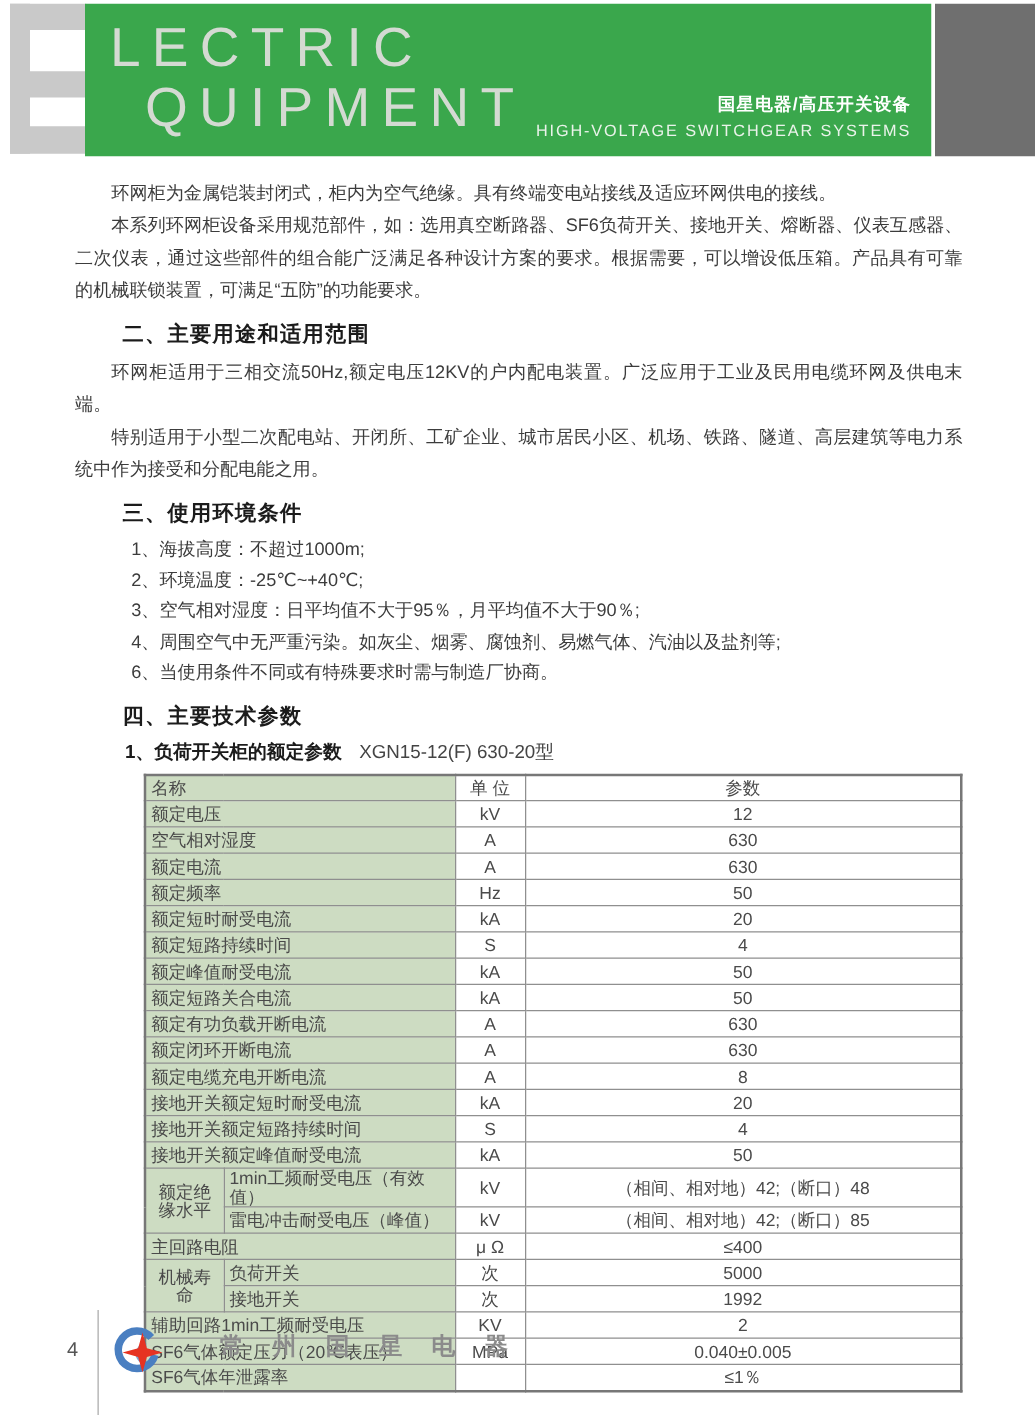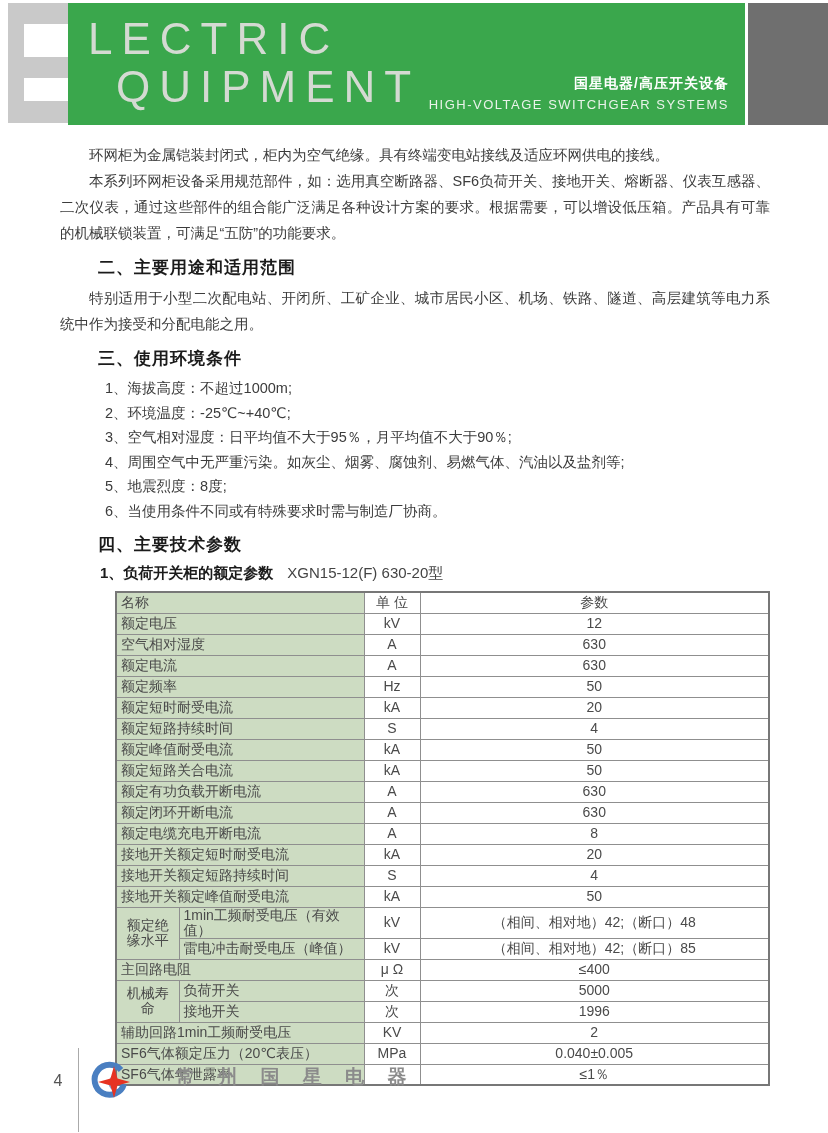--- a/index.html
+++ b/index.html
@@ -86,29 +86,29 @@
       <div class="brand brand-en">HIGH-VOLTAGE SWITCHGEAR SYSTEMS</div>
     </div>
     <div class="gray-block"></div>
   </div>
 
   <div class="content">
     <p class="para">环网柜为金属铠装封闭式，柜内为空气绝缘。具有终端变电站接线及适应环网供电的接线。</p>
     <p class="para">本系列环网柜设备采用规范部件，如：选用真空断路器、SF6负荷开关、接地开关、熔断器、仪表互感器、二次仪表，通过这些部件的组合能广泛满足各种设计方案的要求。根据需要，可以增设低压箱。产品具有可靠的机械联锁装置，可满足“五防”的功能要求。</p>
 
     <div class="sec-title">二、主要用途和适用范围</div>
+    <p class="para">环网柜适用于三相交流50Hz,额定电压12KV的户内配电装置。广泛应用于工业及民用电缆环网及供电末端。</p>
     <p class="para">特别适用于小型二次配电站、开闭所、工矿企业、城市居民小区、机场、铁路、隧道、高层建筑等电力系统中作为接受和分配电能之用。</p>
 
     <div class="sec-title">三、使用环境条件</div>
     <div id="env-list">
         <div class="env-item">1、海拔高度：不超过1000m;</div>
         <div class="env-item">2、环境温度：-25℃~+40℃;</div>
         <div class="env-item">3、空气相对湿度：日平均值不大于95％，月平均值不大于90％;</div>
         <div class="env-item">4、周围空气中无严重污染。如灰尘、烟雾、腐蚀剂、易燃气体、汽油以及盐剂等;</div>
-        <div class="env-item">5、地震烈度：8度;</div>
         <div class="env-item">6、当使用条件不同或有特殊要求时需与制造厂协商。</div>
       </div>
 
     <div class="sec-title">四、主要技术参数</div>
     <div class="tbl-subtitle">
       <span class="sub-b">1、负荷开关柜的额定参数</span><span class="sub-m">XGN15-12(F) 630-20型</span>
     </div>
 
     <table class="params">
       <colgroup>
@@ -212,21 +212,21 @@
           </tr>
           <tr>
             <td class="groupcell" rowspan="2">机械寿命</td>
             <td class="subcell">负荷开关</td>
             <td class="unitcell">次</td>
             <td class="valuecell">5000</td>
           </tr>
           <tr>
             <td class="subcell">接地开关</td>
             <td class="unitcell">次</td>
-            <td class="valuecell">1996</td>
+            <td class="valuecell">1992</td>
           </tr>
           <tr>
             <td class="namecell" colspan="2">辅助回路1min工频耐受电压</td>
             <td class="unitcell">KV</td>
             <td class="valuecell">2</td>
           </tr>
           <tr>
             <td class="namecell" colspan="2">SF6气体额定压力（20℃表压）</td>
             <td class="unitcell">MPa</td>
             <td class="valuecell">0.040±0.005</td>

